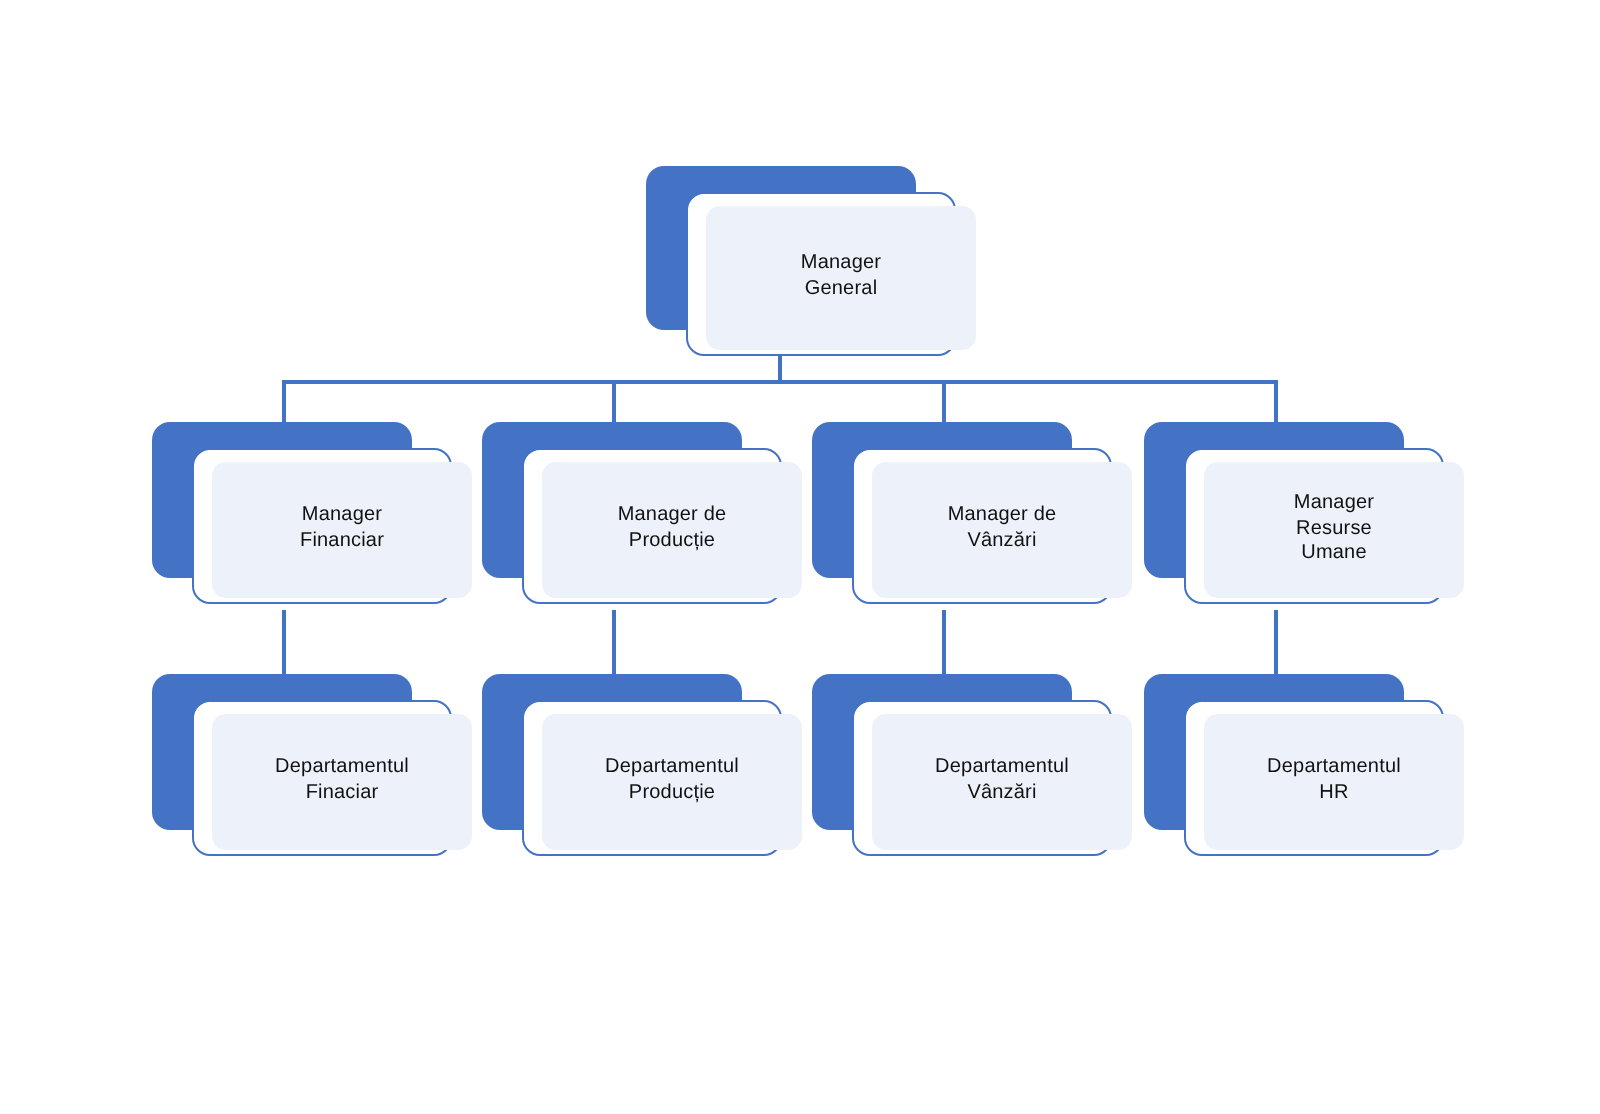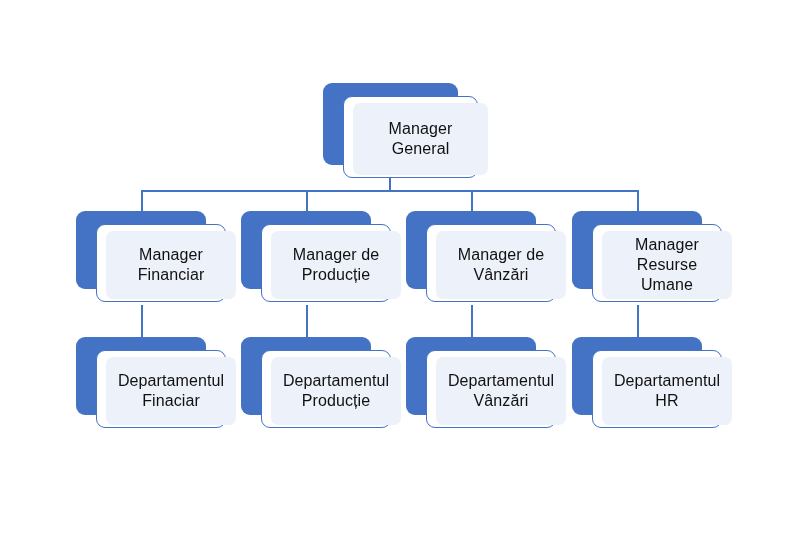--- a/index.html
+++ b/index.html
@@ -62,21 +62,21 @@
     border-radius: 7px;
     box-sizing: border-box;
     display: flex;
     align-items: center;
     justify-content: center;
   }
   .node .label {
     display: block;
     width: 100%;
     text-align: center;
-    font-size: 16px;
+    font-size: 10px;
     line-height: 1.26;
     color: #111111;
     white-space: pre-line;
     letter-spacing: 0.1px;
   }
 
   
   .node.root .plate,
   .node.root .card { width: 135px; height: 82px; }
   .node.root .panel { width: 135px; height: 72px; }

